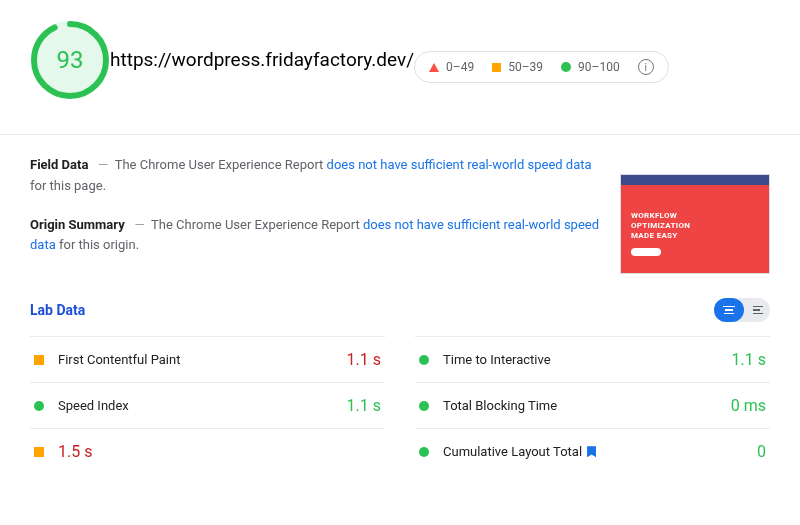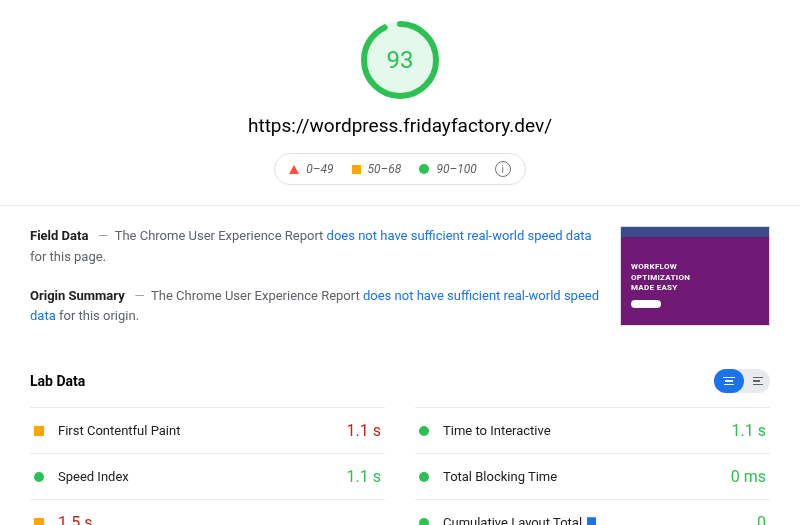--- a/index.html
+++ b/index.html
@@ -5,21 +5,21 @@
     * { margin: 0; padding: 0; box-sizing: border-box; }
     body {
       font-family: -apple-system, BlinkMacSystemFont, "Segoe UI", Roboto, Helvetica, Arial, sans-serif;
       background: #fff;
       color: #212121;
       width: 800px;
       padding: 20px 30px 0 30px;
     }
     .score-section {
       display: flex;
-      flex-direction: column;
+      flex-direction: row;
       align-items: center;
       margin-bottom: 20px;
     }
     .gauge {
       position: relative;
       width: 80px;
       height: 80px;
       margin-bottom: 14px;
     }
     .gauge svg { width: 80px; height: 80px; transform: rotate(-90deg); }
@@ -41,21 +41,21 @@
     .legend {
       display: flex;
       align-items: center;
       gap: 18px;
       border: 1px solid #e0e0e0;
       border-radius: 20px;
       padding: 7px 14px;
       font-size: 12px;
       color: #5f6368;
     }
-    .legend-item { display: flex; align-items: center; gap: 7px; font-style: italic; }
+    .legend-item { display: flex; align-items: center; gap: 7px; }
     .triangle {
       width: 0; height: 0;
       border-left: 5px solid transparent;
       border-right: 5px solid transparent;
       border-bottom: 9px solid #ff4e42;
     }
     .square { width: 9px; height: 9px; background: #ffa400; }
     .circle-g { width: 10px; height: 10px; border-radius: 50%; background: #2bc253; }
     .info-icon {
       width: 16px; height: 16px; border: 1.5px solid #757575; border-radius: 50%;
@@ -63,21 +63,21 @@
       font-size: 10px; color: #757575;
     }
     .divider {
       border: none;
       border-top: 1px solid #e8eaed;
       margin: 10px -30px 20px -30px;
     }
     .content-row {
       display: flex;
       gap: 14px;
-      align-items: flex-start;
+      align-items: flex-end;
     }
     .text-col { flex: 1; }
     .para {
       font-size: 13px;
       line-height: 1.6;
       margin-bottom: 18px;
     }
     .para strong { font-weight: 700; color: #212121; }
     .dash { color: #9e9e9e; }
     .crux { color: #5f6368; }
@@ -86,40 +86,40 @@
       width: 150px;
       height: 100px;
       border: 1px solid #dadce0;
       background: #fff;
       display: flex;
       flex-direction: column;
     }
     .thumb-top { height: 10px; background: #3b4a8a; }
     .thumb-body {
       flex: 1;
-      background: #701a75;
+      background: #ef4444;
       padding: 18px 10px 10px 10px;
       display: flex;
       flex-direction: column;
       justify-content: center;
     }
     .thumb-text { color: #fff; font-size: 8px; font-weight: 700; line-height: 1.3; letter-spacing: 0.3px; }
     .thumb-btn {
       margin-top: 6px;
       width: 30px; height: 8px;
       background: #fff;
       border-radius: 4px;
     }
     .lab-header {
       display: flex;
       justify-content: space-between;
       align-items: center;
       margin: 24px 0 14px 0;
     }
-    .lab-title { font-size: 14px; font-weight: 700; color: #000000; }
+    .lab-title { font-size: 14px; font-weight: 700; color: #1d4ed8; }
     .toggle {
       width: 56px; height: 24px;
       border-radius: 12px;
       background: #e8eaed;
       display: flex;
       align-items: center;
       position: relative;
       cursor: pointer;
     }
     .toggle-active {
@@ -190,21 +190,21 @@
     <div class="gauge-num">93</div>
   </div>
   <div class="url">https://wordpress.fridayfactory.dev/</div>
   <div class="legend">
     <div class="legend-item">
       <div class="triangle"></div>
       <span>0–49</span>
     </div>
     <div class="legend-item">
       <div class="square"></div>
-      <span>50–68</span>
+      <span>50–39</span>
     </div>
     <div class="legend-item">
       <div class="circle-g"></div>
       <span>90–100</span>
     </div>
     <div class="info-icon">i</div>
   </div>
 </div>
 
 <hr class="divider">

